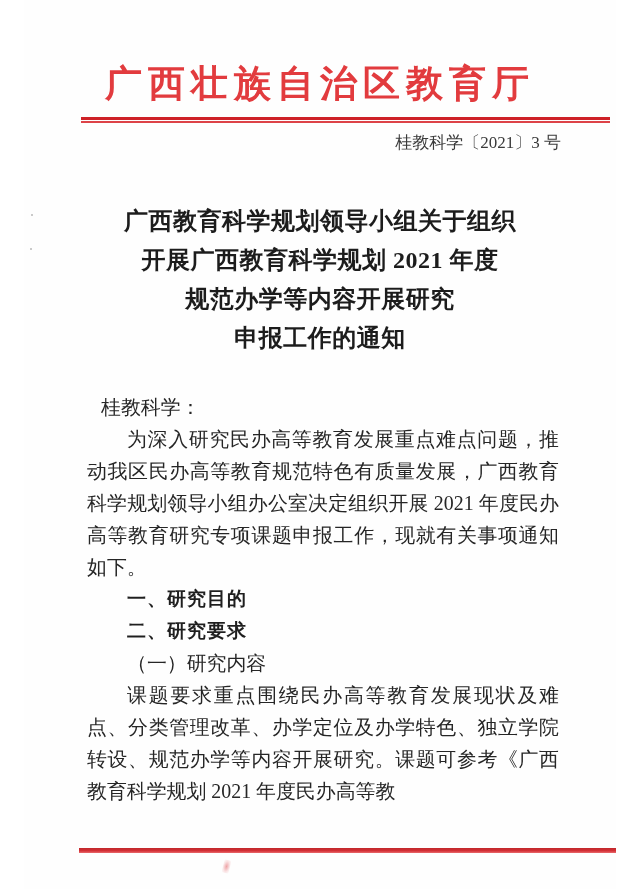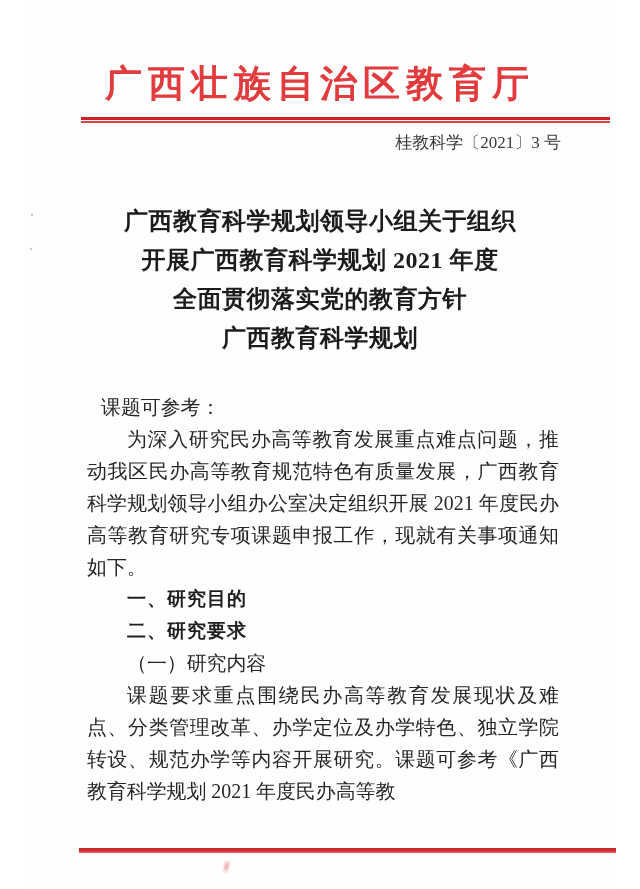--- a/index.html
+++ b/index.html
@@ -112,26 +112,26 @@
 
   <div class="agency">广西壮族自治区教育厅</div>
 
   <div class="rule-top"></div>
 
   <div class="doc-number">桂教科学〔2021〕3 号</div>
 
   <div class="title-block">
     <div>广西教育科学规划领导小组关于组织</div>
     <div>开展广西教育科学规划 2021 年度</div>
-    <div>全面贯彻落实党的教育方针</div>
-    <div>广西教育科学规划</div>
+    <div>规范办学等内容开展研究</div>
+    <div>申报工作的通知</div>
   </div>
 
   <div class="content">
-    <div class="salutation">课题可参考：</div>
+    <div class="salutation">桂教科学：</div>
 
     <p class="para">为深入研究民办高等教育发展重点难点问题，推动我区民办高等教育规范特色有质量发展，广西教育科学规划领导小组办公室决定组织开展 2021 年度民办高等教育研究专项课题申报工作，现就有关事项通知如下。</p>
 
     <div class="heading-hei">一、研究目的</div>
 
 
     <div class="heading-hei">二、研究要求</div>
 
     <div class="subheading">（一）研究内容</div>
 

